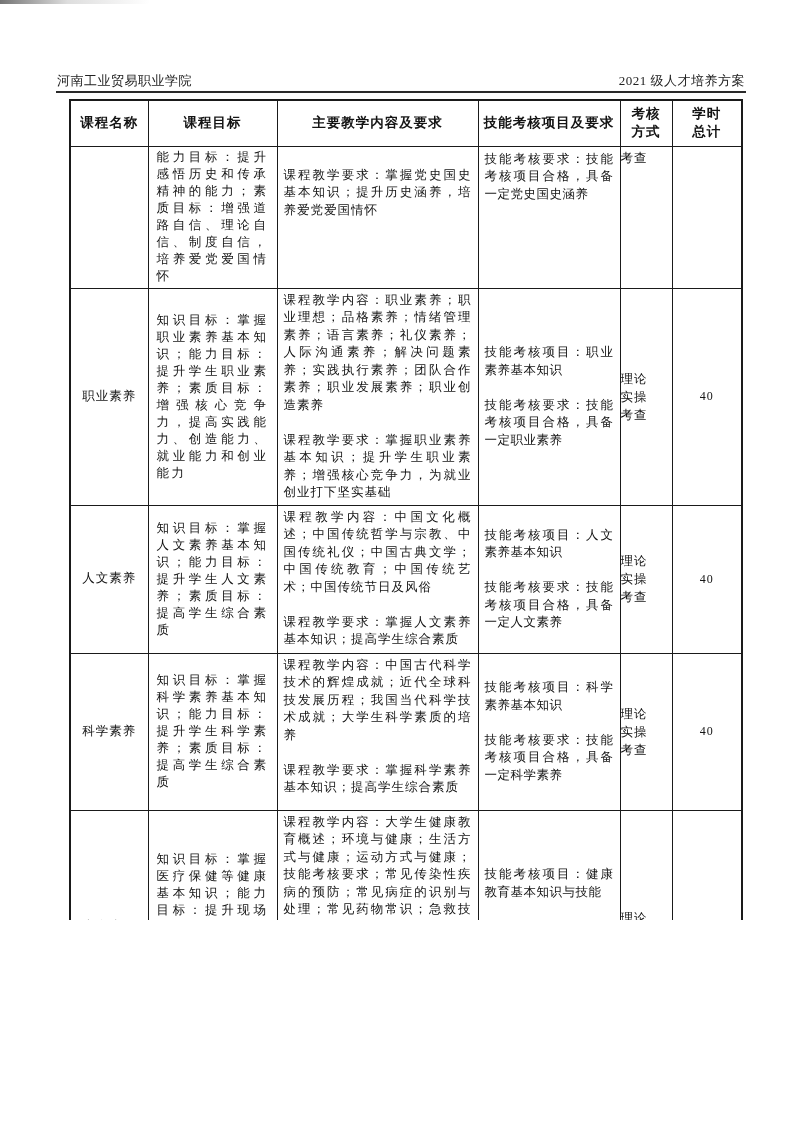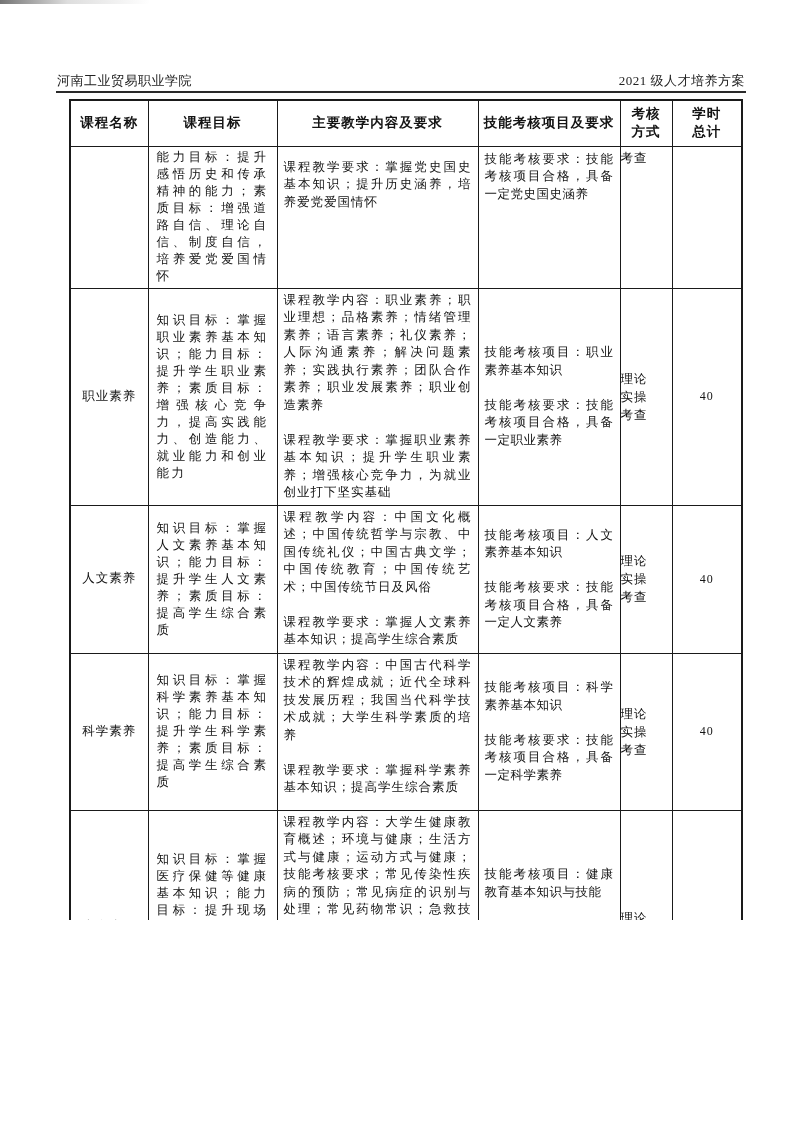--- a/index.html
+++ b/index.html
@@ -111,21 +111,21 @@
     letter-spacing: 1px;
   }
   td.c-hours {
     text-align: center;
     vertical-align: middle;
     font-size: 12px;
     letter-spacing: 1px;
   }
   
   tr.r0 td.c-goal    { vertical-align: top; padding-top: 2px; }
-  tr.r0 td.c-content { vertical-align: top; padding-top: 12px; }
+  tr.r0 td.c-content { vertical-align: top; padding-top: 20px; }
   tr.r0 td.c-skill   { vertical-align: top; }
   tr.r0 td.c-method  { vertical-align: top; padding-top: 2px; }
   .page-footer {
     position: absolute;
     left: 640px; top: 1035px;
     width: 80px;
     text-align: center;
     font-size: 13.5px;
     letter-spacing: 1px;
     color: #2a2a2a;

